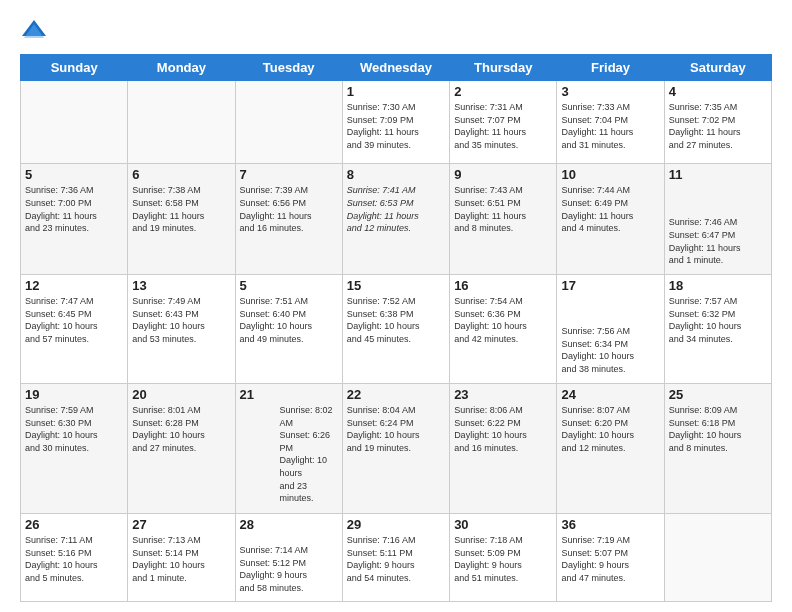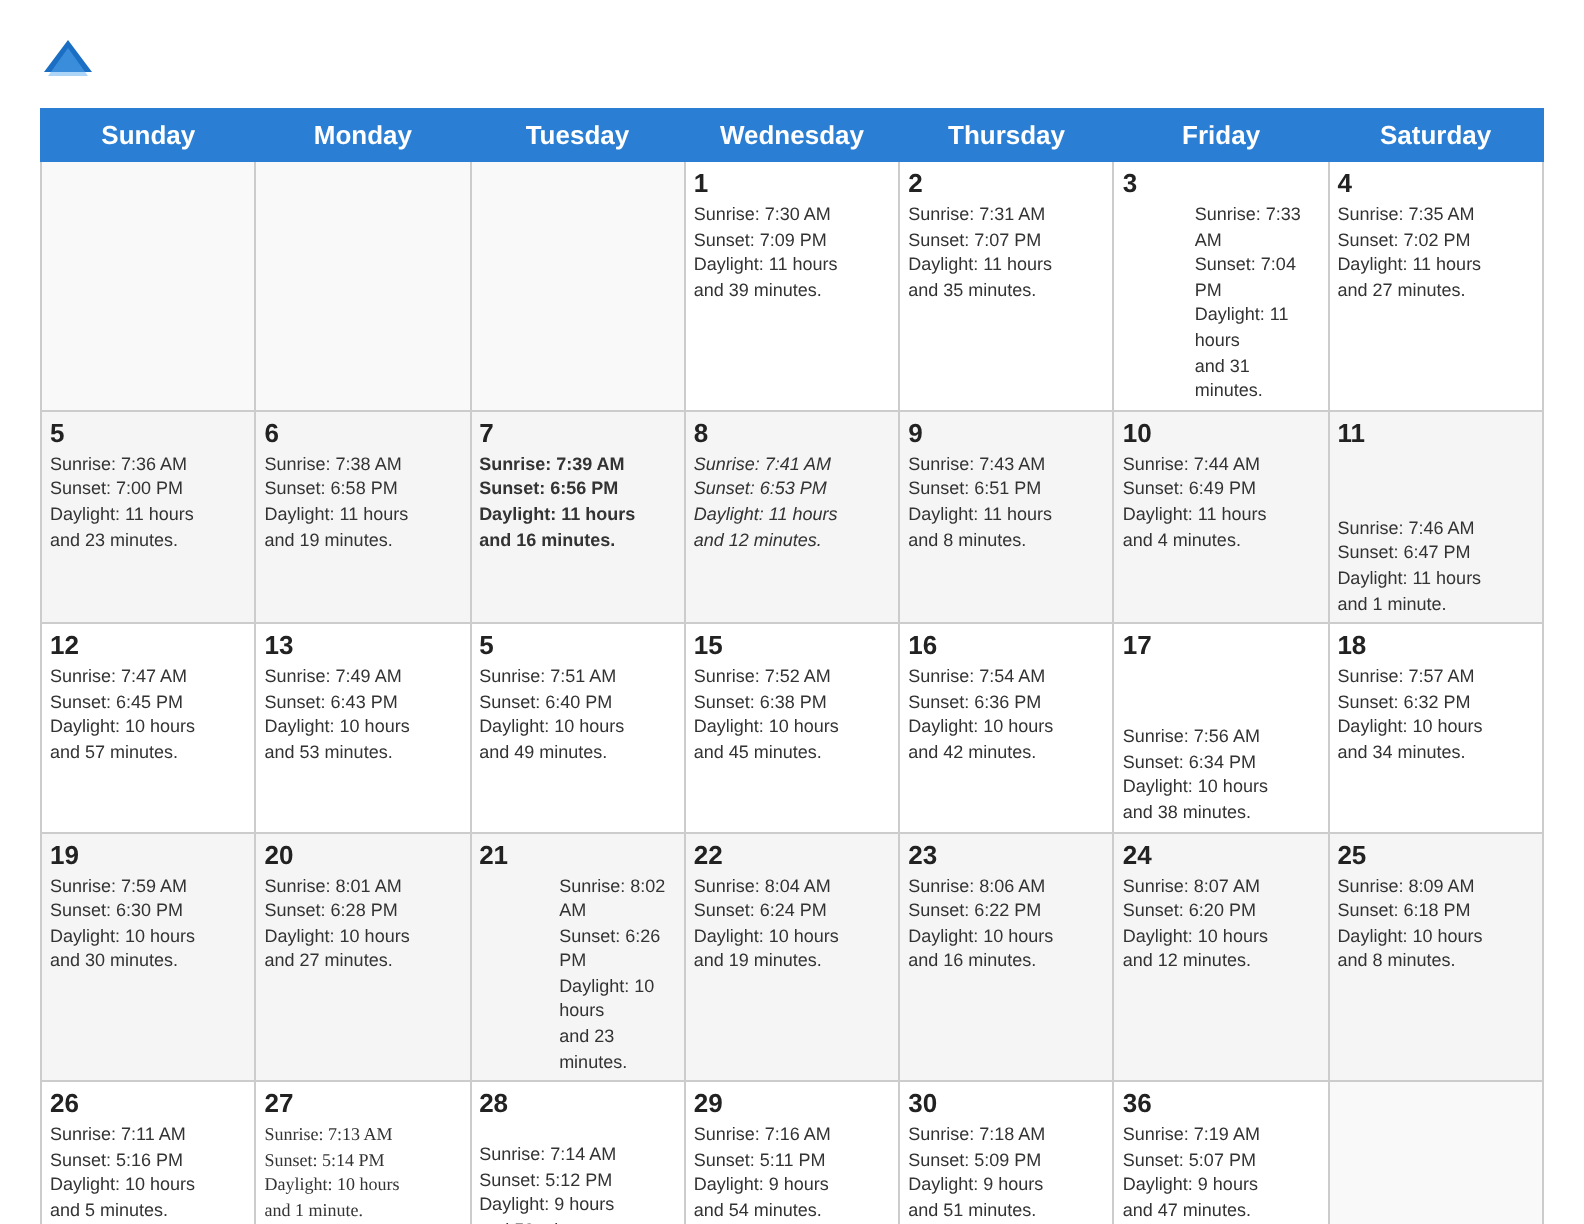--- a/index.html
+++ b/index.html
@@ -150,21 +150,21 @@
           </td>
           <td>
             <span class="day-number">2</span>
             <div class="day-info" style="white-space: pre-line;">Sunrise: 7:31 AM
 Sunset: 7:07 PM
 Daylight: 11 hours
 and 35 minutes.</div>
           </td>
           <td>
             <span class="day-number">3</span>
-            <div class="day-info" style="white-space: pre-line; margin-left: 36px;">Sunrise: 7:33 AM
+            <div class="day-info" style="white-space: pre-line;">Sunrise: 7:33 AM
 Sunset: 7:04 PM
 Daylight: 11 hours
 and 31 minutes.</div>
           </td>
           <td>
             <span class="day-number">4</span>
             <div class="day-info" style="white-space: pre-line;">Sunrise: 7:35 AM
 Sunset: 7:02 PM
 Daylight: 11 hours
 and 27 minutes.</div>
@@ -180,21 +180,21 @@
           </td>
           <td>
             <span class="day-number">6</span>
             <div class="day-info" style="white-space: pre-line;">Sunrise: 7:38 AM
 Sunset: 6:58 PM
 Daylight: 11 hours
 and 19 minutes.</div>
           </td>
           <td>
             <span class="day-number">7</span>
-            <div class="day-info" style="white-space: pre-line; font-weight: bold;">Sunrise: 7:39 AM
+            <div class="day-info" style="white-space: pre-line;">Sunrise: 7:39 AM
 Sunset: 6:56 PM
 Daylight: 11 hours
 and 16 minutes.</div>
           </td>
           <td>
             <span class="day-number">8</span>
             <div class="day-info" style="white-space: pre-line; font-style: italic;">Sunrise: 7:41 AM
 Sunset: 6:53 PM
 Daylight: 11 hours
 and 12 minutes.</div>
@@ -326,21 +326,21 @@
         <tr>
           <td>
             <span class="day-number">26</span>
             <div class="day-info" style="white-space: pre-line;">Sunrise: 7:11 AM
 Sunset: 5:16 PM
 Daylight: 10 hours
 and 5 minutes.</div>
           </td>
           <td>
             <span class="day-number">27</span>
-            <div class="day-info" style="white-space: pre-line; font-family: Liberation Serif, serif;">Sunrise: 7:13 AM
+            <div class="day-info" style="white-space: pre-line;">Sunrise: 7:13 AM
 Sunset: 5:14 PM
 Daylight: 10 hours
 and 1 minute.</div>
           </td>
           <td>
             <span class="day-number">28</span>
             <div class="day-info" style="white-space: pre-line; margin-top: 12px;">Sunrise: 7:14 AM
 Sunset: 5:12 PM
 Daylight: 9 hours
 and 58 minutes.</div>

